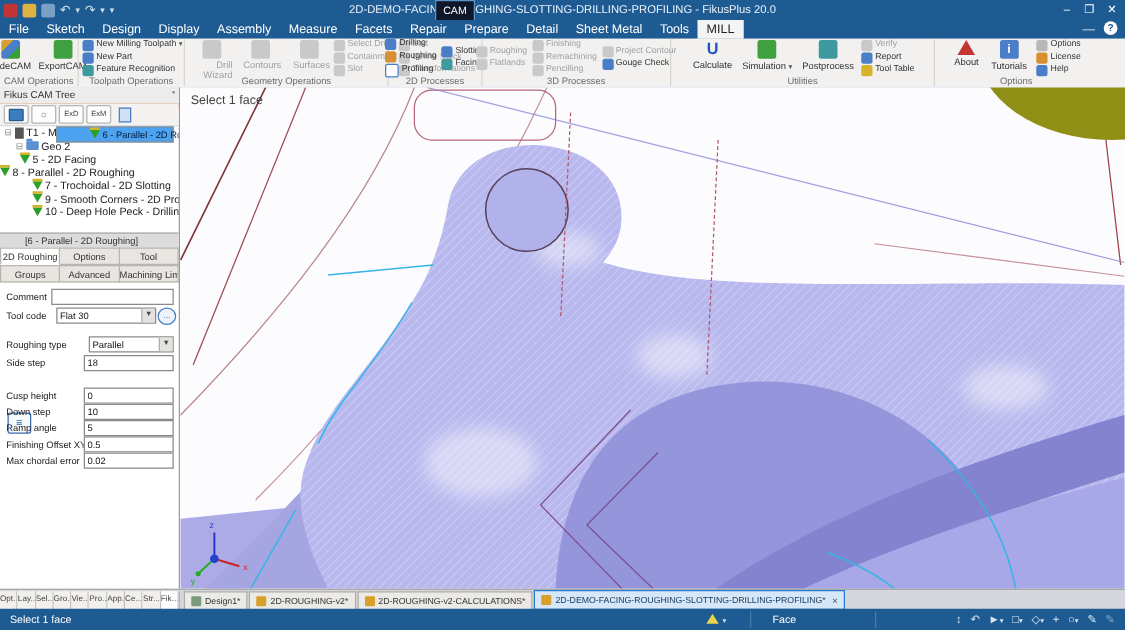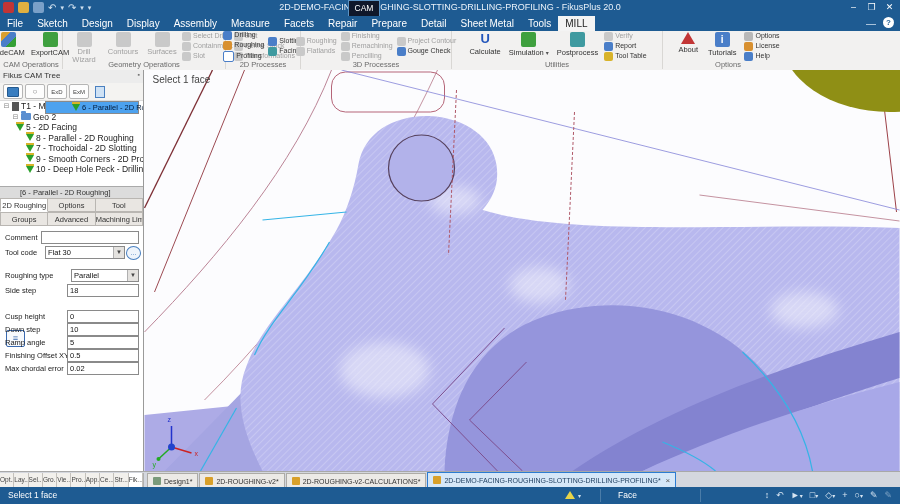--- a/index.html
+++ b/index.html
@@ -20,21 +20,21 @@
   .mitem.active{background:#f4f4f4;color:#222;}
   #ribmin{position:absolute;top:16px;right:24px;color:#cfe0ef;font-size:10px;line-height:15px;}
   #ribhelp{position:absolute;top:17px;right:6px;width:11px;height:11px;border-radius:50%;background:#fff;color:#1e5b92;font-size:8px;font-weight:bold;text-align:center;line-height:11px;}
   
   #ribbon{position:absolute;top:31px;left:0;width:900px;height:39px;background:#f2f1f0;border-bottom:1px solid #9ab8d8;display:flex;}
   .rgroup{position:relative;height:38px;border-right:1px solid #d9d7d4;flex:0 0 auto;}
   .rglabel{position:absolute;bottom:0;left:0;right:0;text-align:center;font-size:7.5px;color:#6b6b6b;}
   .rgbody{position:absolute;top:1px;left:0;right:0;height:28px;display:flex;align-items:center;justify-content:center;gap:2px;}
   .rl{display:flex;flex-direction:column;align-items:center;justify-content:flex-start;font-size:7.5px;color:#333;padding:0 2px;height:28px;}
   .rl .lab{margin-top:1px;white-space:nowrap;}
-  .rl .lab2{margin-top:1px;text-align:center;line-height:1;white-space:normal;width:34px;}
+  .rl .lab2{margin-top:1px;text-align:right;line-height:1;white-space:normal;width:34px;}
   .rcol{display:flex;flex-direction:column;justify-content:center;gap:1px;height:28px;}
   .rs{display:flex;align-items:center;gap:2px;font-size:7px;color:#333;white-space:nowrap;line-height:8px;}
   .dis{color:#a0a0a0 !important;}
   .dis .ic10,.dis .ic16{background:#c9c9c9 !important;border-color:#b5b5b5 !important;}
   .ic16{width:15px;height:15px;border-radius:2px;flex:0 0 auto;}
   .ic10{width:9px;height:9px;border-radius:2px;flex:0 0 auto;}
   .c-blue{background:#4a7ec8;} .c-green{background:#3fa03f;} .c-orange{background:#d89030;}
   .c-teal{background:#3f9aa0;} .c-yellow{background:#d8b32a;} .c-gray{background:#b8b8b8;}
   .c-multi{background:linear-gradient(135deg,#d8a030 0 33%,#4a7ec8 33% 66%,#35a035 66%);}
   .tri-red{width:0;height:0;border-left:7px solid transparent;border-right:7px solid transparent;border-bottom:12px solid #c23535;border-radius:0;background:none;}
@@ -148,20 +148,40 @@
             <span class="lab">HideCAM</span>
           </div>
         <div class="rl">
             <span class="ic16 c-green"></span>
             <span class="lab">ExportCAM</span>
           </div>
       </div>
       <div class="rglabel">CAM Operations</div>
     </div>
 
+    <div class="rgroup" style="width:84px">
+      <div class="rgbody" style="justify-content:flex-start;padding-left:3px">
+        <div class="rcol">
+          <div class="rs">
+              <span class="ic10 c-blue"></span>
+              <span>New Milling Toolpath</span>
+              <span class="ddarr">▾</span>
+            </div>
+          <div class="rs">
+              <span class="ic10 c-blue"></span>
+              <span>New Part</span>
+            </div>
+          <div class="rs">
+              <span class="ic10 c-teal"></span>
+              <span>Feature Recognition</span>
+            </div>
+        </div>
+      </div>
+      <div class="rglabel">Toolpath Operations</div>
+    </div>
 
     <div class="rgroup" style="width:162px">
       <div class="rgbody" style="justify-content:flex-start;padding-left:2px;gap:1px">
         <div class="rl dis">
             <span class="ic16 c-gray"></span>
             <span class="lab2">Drill Wizard</span>
           </div>
         <div class="rl dis">
             <span class="ic16 c-gray"></span>
             <span class="lab2">Contours</span>
@@ -360,21 +380,21 @@
           <span>Geo 2</span>
         </div>
       <div class="trow" style="padding-left:16px">
           <span class="cone"></span>
           <span>5 - 2D Facing</span>
         </div>
       <div class="trow sel" style="padding-left:26px">
           <span class="cone"></span>
           <span>6 - Parallel - 2D Roughing</span>
         </div>
-      <div class="trow" style="padding-left:26px">
+      <div class="trow" style="">
           <span class="cone"></span>
           <span>8 - Parallel - 2D Roughing</span>
         </div>
       <div class="trow" style="padding-left:26px">
           <span class="cone"></span>
           <span>7 - Trochoidal - 2D Slotting</span>
         </div>
       <div class="trow" style="padding-left:26px">
           <span class="cone"></span>
           <span>9 - Smooth Corners - 2D Profiling</span>

